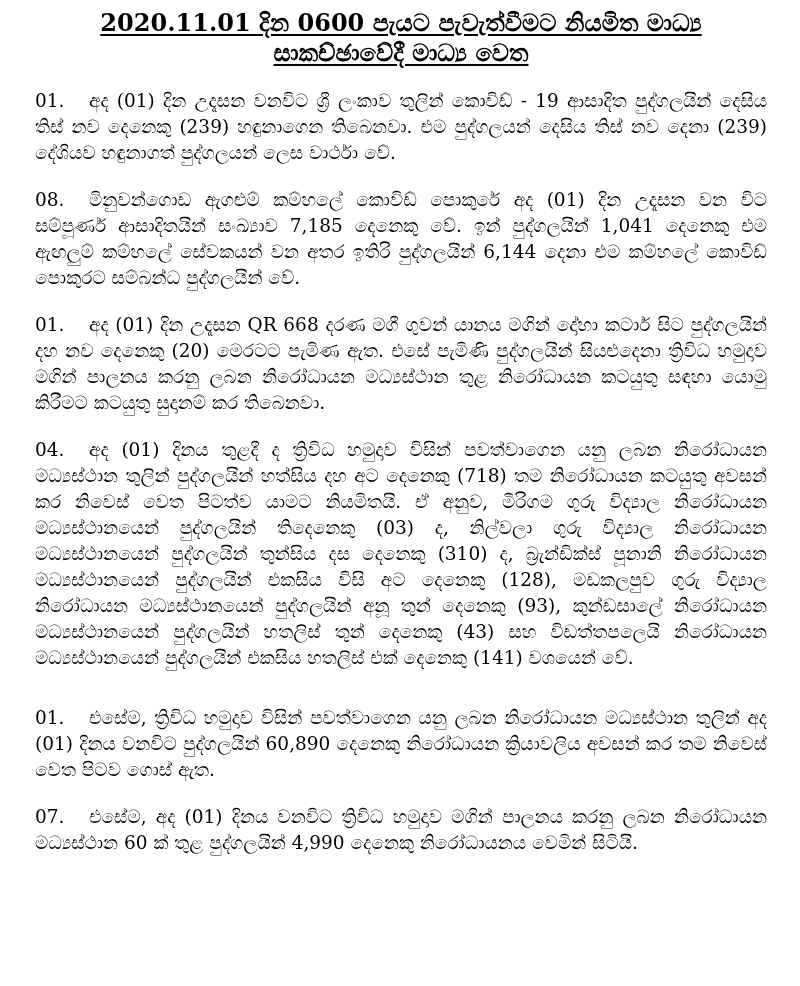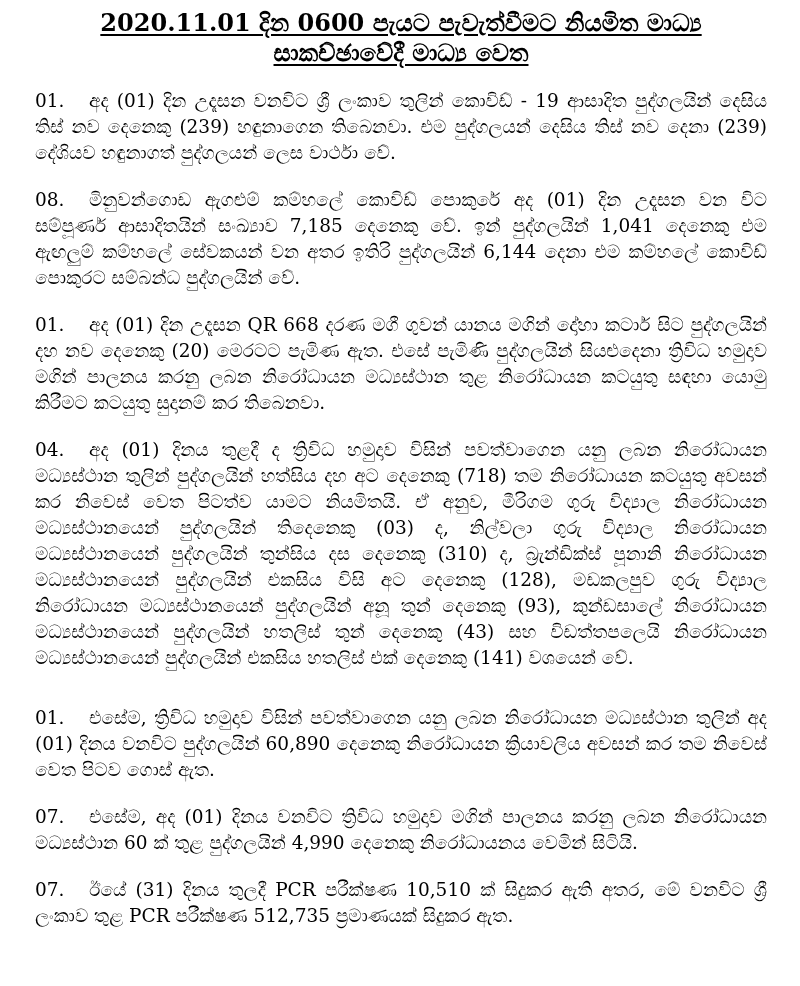--- a/index.html
+++ b/index.html
@@ -58,15 +58,14 @@
   <p class="para"><span class="num">08.</span><span class="ptext">මිනුවන්ගොඩ ඇගළුම් කම්හලේ කොවිඩ් පොකුරේ අද (01) දින උදෑසන වන විට සම්පූර්ණ ආසාදිතයින් සංඛ්‍යාව 7,185 දෙනෙකු වේ. ඉන් පුද්ගලයින් 1,041 දෙනෙකු එම ඇඟලුම් කම්හලේ සේවකයන් වන අතර ඉතිරි පුද්ගලයින් 6,144 දෙනා එම කම්හලේ කොවිඩ් පොකුරට සම්බන්ධ පුද්ගලයින් වේ.</span></p>
 
   <p class="para"><span class="num">01.</span><span class="ptext">අද (01) දින උදෑසන QR 668 දරණ මගී ගුවන් යානය මගින් දෝහා කටාර් සිට පුද්ගලයින් දහ නව දෙනෙකු (20) මෙරටට පැමිණ ඇත. එසේ පැමිණි පුද්ගලයින් සියළුදෙනා ත්‍රිවිධ හමුදාව මගින් පාලනය කරනු ලබන නිරෝධායන මධ්‍යස්ථාන තුළ නිරෝධායන කටයුතු සඳහා යොමු කිරීමට කටයුතු සුදානම් කර තිබෙනවා.</span></p>
 
   <p class="para gap-large"><span class="num">04.</span><span class="ptext">අද (01) දිනය තුළදී ද ත්‍රිවිධ හමුදාව විසින් පවත්වාගෙන යනු ලබන නිරෝධායන මධ්‍යස්ථාන තුලින් පුද්ගලයින් හත්සිය දහ අට දෙනෙකු (718) තම නිරෝධායන කටයුතු අවසන් කර නිවෙස් වෙත පිටත්ව යාමට නියමිතයි. ඒ අනුව, මීරිගම ගුරු විද්‍යාල නිරෝධායන මධ්‍යස්ථානයෙන් පුද්ගලයින් තිදෙනෙකු (03) ද, නිල්වලා ගුරු විද්‍යාල නිරෝධායන මධ්‍යස්ථානයෙන් පුද්ගලයින් තුන්සිය දස දෙනෙකු (310) ද, බ්‍රැන්ඩික්ස් පූනානි නිරෝධායන මධ්‍යස්ථානයෙන් පුද්ගලයින් එකසිය විසි අට දෙනෙකු (128), මඩකලපුව ගුරු විද්‍යාල නිරෝධායන මධ්‍යස්ථානයෙන් පුද්ගලයින් අනූ තුන් දෙනෙකු (93), කුන්ඩසාලේ නිරෝධායන මධ්‍යස්ථානයෙන් පුද්ගලයින් හතලිස් තුන් දෙනෙකු (43) සහ විඩත්තපලෙයි නිරෝධායන මධ්‍යස්ථානයෙන් පුද්ගලයින් එකසිය හතලිස් එක් දෙනෙකු (141) වශයෙන් වේ.</span></p>
 
   <p class="para"><span class="num">01.</span><span class="ptext">එසේම, ත්‍රිවිධ හමුදාව විසින් පවත්වාගෙන යනු ලබන නිරෝධායන මධ්‍යස්ථාන තුලින් අද (01) දිනය වනවිට පුද්ගලයින් 60,890 දෙනෙකු නිරෝධායන ක්‍රියාවලිය අවසන් කර තම නිවෙස් වෙත පිටව ගොස් ඇත.</span></p>
 
   <p class="para"><span class="num">07.</span><span class="ptext">එසේම, අද (01) දිනය වනවිට ත්‍රිවිධ හමුදාව මගින් පාලනය කරනු ලබන නිරෝධායන මධ්‍යස්ථාන 60 ක් තුළ පුද්ගලයින් 4,990 දෙනෙකු නිරෝධායනය වෙමින් සිටියි.</span></p>
 
-  <p class="para"><span class="num">07.</span><span class="ptext">ඊයේ (31) දිනය තුලදී PCR පරීක්ෂණ 10,510 ක් සිදුකර ඇති අතර, මේ වනවිට ශ්‍රී ලංකාව තුළ PCR පරීක්ෂණ 512,735 ප්‍රමාණයක් සිදුකර ඇත.</span></p>
 
 </div>
 
 </body></html>

